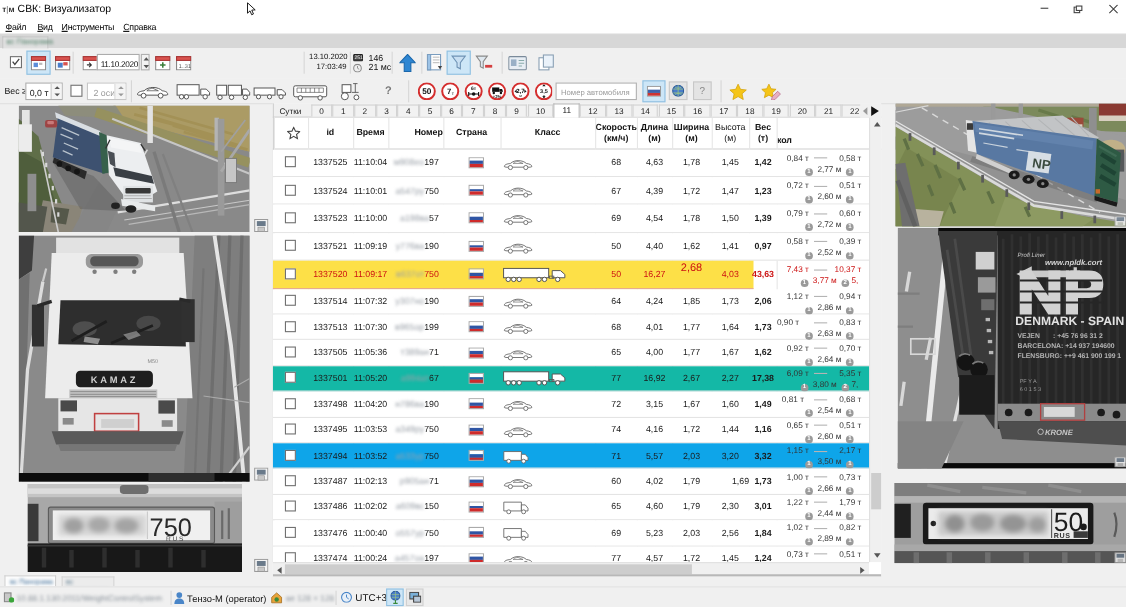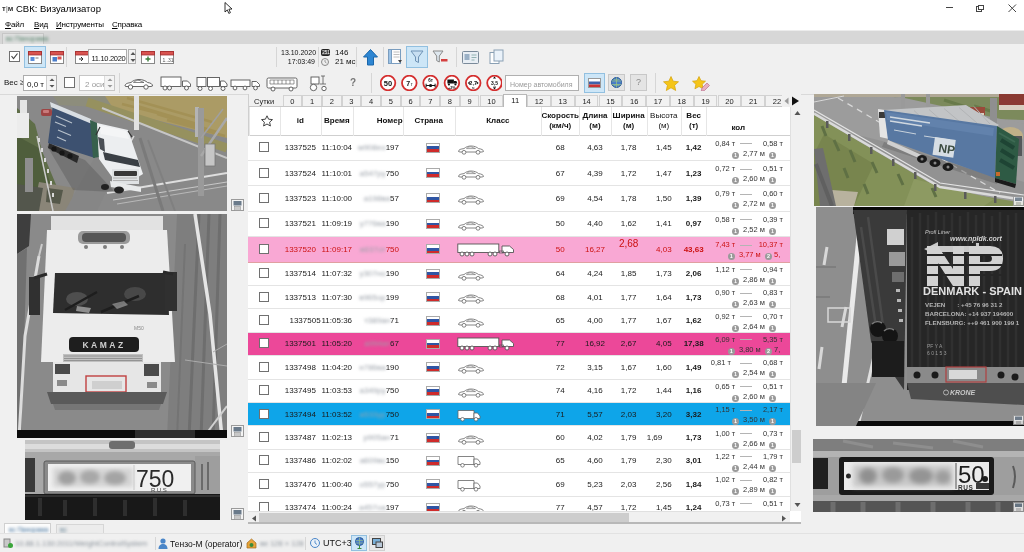--- a/index.html
+++ b/index.html
@@ -619,21 +619,21 @@
 <div class="abs" style="left:32.0px;top:9px;width:40.6px;text-align:center;font-size:8px;font-weight:bold;color:#111">id</div>
 <div class="abs" style="left:72.6px;top:9px;width:32.4px;text-align:center;font-size:8px;font-weight:bold;color:#111">Время</div>
 <div class="abs" style="left:105.0px;top:9px;width:49.6px;text-align:right;font-size:8px;font-weight:bold;color:#111">Номер</div>
 <div class="abs" style="left:154.6px;top:9px;width:52.2px;text-align:center;font-size:8px;font-weight:bold;color:#111">Страна</div>
 <div class="abs" style="left:206.8px;top:9px;width:86.2px;text-align:center;font-size:8px;font-weight:bold;color:#111">Класс</div>
 <div class="abs" style="left:293.0px;top:4px;width:38.4px;text-align:center;font-size:8px;font-weight:bold;color:#111;line-height:10px">Скорость<br>(км/ч)</div>
 <div class="abs" style="left:331.4px;top:4px;width:31.2px;text-align:center;font-size:8px;font-weight:bold;color:#111;line-height:10px">Длина<br>(м)</div>
 <div class="abs" style="left:362.6px;top:4px;width:36.1px;text-align:center;font-size:8px;font-weight:bold;color:#111;line-height:10px">Ширина<br>(м)</div>
 <div class="abs" style="left:398.7px;top:4px;width:34.3px;text-align:center;font-size:8px;font-weight:normal;color:#111;line-height:10px">Высота<br>(м)</div>
 <div class="abs" style="left:433.0px;top:4px;width:25.3px;text-align:center;font-size:8px;font-weight:bold;color:#111;line-height:10px">Вес<br>(т)</div>
-<div class="abs" style="left:458.3px;top:16px;width:64px;text-align:center;font-size:8px;font-weight:bold;color:#111">кол</div>
+<div class="abs" style="left:458.3px;top:16px;width:64px;text-align:left;font-size:8px;font-weight:bold;color:#111">кол</div>
 </div>
 <div class="abs" style="left:1.0px;top:13px;width:1px;height:404px;background:#e6e6e6"></div>
 <div class="abs" style="left:32.0px;top:13px;width:1px;height:404px;background:#e6e6e6"></div>
 <div class="abs" style="left:72.6px;top:13px;width:1px;height:404px;background:#e6e6e6"></div>
 <div class="abs" style="left:105.0px;top:13px;width:1px;height:404px;background:#e6e6e6"></div>
 <div class="abs" style="left:154.6px;top:13px;width:1px;height:404px;background:#e6e6e6"></div>
 <div class="abs" style="left:206.8px;top:13px;width:1px;height:404px;background:#e6e6e6"></div>
 <div class="abs" style="left:293.0px;top:13px;width:1px;height:404px;background:#e6e6e6"></div>
 <div class="abs" style="left:331.4px;top:13px;width:1px;height:404px;background:#e6e6e6"></div>
 <div class="abs" style="left:362.6px;top:13px;width:1px;height:404px;background:#e6e6e6"></div>
@@ -749,21 +749,21 @@
           <path d="M1.5 7.5 C1.5 5.5 4 5 7 4.6 C9 2.8 11.5 2 14 2 C17.5 2 20 3.2 21.5 4.6 C24.5 5 26.5 5.8 26.5 7.5 L25 8 L3 8 Z" fill="#fff" stroke="#666" stroke-width="0.8"></path>
           <circle cx="7" cy="8.3" r="1.9" fill="#fff" stroke="#666" stroke-width="0.8"></circle>
           <circle cx="21" cy="8.3" r="1.9" fill="#fff" stroke="#666" stroke-width="0.8"></circle>
           <path d="M9.5 4.6 C10.8 3.2 12.5 2.8 14 2.8 L18.5 4.6 Z" fill="#fff" stroke="#666" stroke-width="0.6"></path>
         </svg>
 <div class="abs" style="left:458.3px;top:3.2px;width:29px;text-align:right;font-size:7.5px;color:#333">0,58 т</div>
 <div class="abs" style="left:492px;top:7.7px;width:12px;height:1px;background:#b4b4b4"></div>
 <div class="abs" style="left:498px;top:3.2px;width:37px;text-align:right;font-size:7.5px;color:#333">0,39 т</div>
 <div class="abs" style="left:468px;top:13.2px;width:76px;font-size:7.5px;color:#333;text-align:center;white-space:nowrap"><span style="display:inline-block;width:7px;height:7px;border-radius:4px;background:#9a9a9a;color:#fff;font-size:5.5px;line-height:7px;text-align:center;vertical-align:-1px;font-weight:bold">1</span>&nbsp; 2,52 м &nbsp;<span style="display:inline-block;width:7px;height:7px;border-radius:4px;background:#9a9a9a;color:#fff;font-size:5.5px;line-height:7px;text-align:center;vertical-align:-1px;font-weight:bold">1</span></div>
 </div>
-<div class="abs" style="left:0;top:101.6px;width:610px;height:25.5px;background:#f9a8d4;border-bottom:1px solid #e0a0a0;box-sizing:border-box">
+<div class="abs" style="left:0;top:101.6px;width:437px;height:25.5px;background:#fde047;border-bottom:1px solid #e0a0a0;box-sizing:border-box">
 <div class="abs" style="left:11px;top:6.8px;width:10px;height:10px;background:#fff;border:1px solid #707070"></div>
 <div class="abs" style="left:32.0px;top:7.8px;width:40.6px;text-align:center;font-size:8px;color:#cc1111">1337520</div>
 <div class="abs" style="left:72.6px;top:7.8px;width:32.4px;text-align:center;font-size:8px;color:#cc1111">11:09:17</div>
 <div class="abs" style="left:293.0px;top:7.8px;width:38.4px;text-align:center;font-size:8px;color:#cc1111">50</div>
 <div class="abs" style="left:331.4px;top:7.8px;width:31.2px;text-align:center;font-size:8px;color:#cc1111">16,27</div>
 <div class="abs" style="left:362.6px;top:1px;width:36.1px;text-align:center;font-size:10px;color:#cc1111">2,68</div>
 <div class="abs" style="left:398.7px;top:7.8px;width:34.3px;text-align:center;font-size:8px;color:#cc1111">4,03</div>
 <div class="abs" style="left:433.0px;top:7.8px;width:25.3px;text-align:center;font-size:8px;font-weight:bold;color:#cc1111">43,63</div>
 <div class="abs" style="left:107px;top:7.8px;width:44px;text-align:right;font-size:8px;color:#cc1111"><span style="filter:blur(1.4px);color:#9aa0a8">в637от</span>750</div>
 <div class="abs" style="left:177.7px;top:7.2px;width:14px;height:10px;border:1px solid #aaa">
@@ -827,28 +827,28 @@
           <div style="height:2.7px;background:#fff"></div>
           <div style="height:2.7px;background:#2f55a4"></div>
           <div style="height:2.6px;background:#cf2b2b"></div>
         </div>
 <svg class="abs" style="left:208.5px;top:7.2px" width="28" height="11" viewBox="0 0 28 11">
           <path d="M1.5 7.5 C1.5 5.5 4 5 7 4.6 C9 2.8 11.5 2 14 2 C17.5 2 20 3.2 21.5 4.6 C24.5 5 26.5 5.8 26.5 7.5 L25 8 L3 8 Z" fill="#fff" stroke="#666" stroke-width="0.8"></path>
           <circle cx="7" cy="8.3" r="1.9" fill="#fff" stroke="#666" stroke-width="0.8"></circle>
           <circle cx="21" cy="8.3" r="1.9" fill="#fff" stroke="#666" stroke-width="0.8"></circle>
           <path d="M9.5 4.6 C10.8 3.2 12.5 2.8 14 2.8 L18.5 4.6 Z" fill="#fff" stroke="#666" stroke-width="0.6"></path>
         </svg>
-<div class="abs" style="left:458.3px;top:2.2px;width:29px;text-align:right;font-size:7.5px;color:#333">0,90 т</div>
+<div class="abs" style="left:458.3px;top:2.2px;width:29px;font-size:7.5px;color:#333">0,90 т</div>
 <div class="abs" style="left:492px;top:6.7px;width:12px;height:1px;background:#b4b4b4"></div>
 <div class="abs" style="left:498px;top:2.2px;width:37px;text-align:right;font-size:7.5px;color:#333">0,83 т</div>
 <div class="abs" style="left:468px;top:12.2px;width:76px;font-size:7.5px;color:#333;text-align:center;white-space:nowrap"><span style="display:inline-block;width:7px;height:7px;border-radius:4px;background:#9a9a9a;color:#fff;font-size:5.5px;line-height:7px;text-align:center;vertical-align:-1px;font-weight:bold">1</span>&nbsp; 2,63 м &nbsp;<span style="display:inline-block;width:7px;height:7px;border-radius:4px;background:#9a9a9a;color:#fff;font-size:5.5px;line-height:7px;text-align:center;vertical-align:-1px;font-weight:bold">1</span></div>
 </div>
 <div class="abs" style="left:0;top:173.9px;width:542px;height:23.4px;background:#fff;border-bottom:1px solid #e4e4e4;box-sizing:border-box">
 <div class="abs" style="left:11px;top:5.7px;width:10px;height:10px;background:#fff;border:1px solid #707070"></div>
-<div class="abs" style="left:32.0px;top:6.7px;width:40.6px;text-align:right;font-size:8px;color:#1a1a1a">1337505</div>
+<div class="abs" style="left:32.0px;top:6.7px;width:40.6px;text-align:center;font-size:8px;color:#1a1a1a">1337505</div>
 <div class="abs" style="left:72.6px;top:6.7px;width:32.4px;text-align:center;font-size:8px;color:#1a1a1a">11:05:36</div>
 <div class="abs" style="left:293.0px;top:6.7px;width:38.4px;text-align:center;font-size:8px;color:#1a1a1a">65</div>
 <div class="abs" style="left:331.4px;top:6.7px;width:31.2px;text-align:center;font-size:8px;color:#1a1a1a">4,00</div>
 <div class="abs" style="left:362.6px;top:6.7px;width:36.1px;text-align:center;font-size:8px;color:#1a1a1a">1,77</div>
 <div class="abs" style="left:398.7px;top:6.7px;width:34.3px;text-align:center;font-size:8px;color:#1a1a1a">1,67</div>
 <div class="abs" style="left:433.0px;top:6.7px;width:25.3px;text-align:center;font-size:8px;font-weight:bold;color:#1a1a1a">1,62</div>
 <div class="abs" style="left:107px;top:6.7px;width:44px;text-align:right;font-size:8px;color:#1a1a1a"><span style="filter:blur(1.4px);color:#9aa0a8">т389ан</span>71</div>
 <div class="abs" style="left:177.7px;top:6.2px;width:14px;height:10px;border:1px solid #aaa">
           <div style="height:2.7px;background:#fff"></div>
           <div style="height:2.7px;background:#2f55a4"></div>
@@ -858,28 +858,28 @@
           <path d="M1.5 7.5 C1.5 5.5 4 5 7 4.6 C9 2.8 11.5 2 14 2 C17.5 2 20 3.2 21.5 4.6 C24.5 5 26.5 5.8 26.5 7.5 L25 8 L3 8 Z" fill="#fff" stroke="#666" stroke-width="0.8"></path>
           <circle cx="7" cy="8.3" r="1.9" fill="#fff" stroke="#666" stroke-width="0.8"></circle>
           <circle cx="21" cy="8.3" r="1.9" fill="#fff" stroke="#666" stroke-width="0.8"></circle>
           <path d="M9.5 4.6 C10.8 3.2 12.5 2.8 14 2.8 L18.5 4.6 Z" fill="#fff" stroke="#666" stroke-width="0.6"></path>
         </svg>
 <div class="abs" style="left:458.3px;top:2.2px;width:29px;text-align:right;font-size:7.5px;color:#333">0,92 т</div>
 <div class="abs" style="left:492px;top:6.7px;width:12px;height:1px;background:#b4b4b4"></div>
 <div class="abs" style="left:498px;top:2.2px;width:37px;text-align:right;font-size:7.5px;color:#333">0,70 т</div>
 <div class="abs" style="left:468px;top:12.2px;width:76px;font-size:7.5px;color:#333;text-align:center;white-space:nowrap"><span style="display:inline-block;width:7px;height:7px;border-radius:4px;background:#9a9a9a;color:#fff;font-size:5.5px;line-height:7px;text-align:center;vertical-align:-1px;font-weight:bold">1</span>&nbsp; 2,64 м &nbsp;<span style="display:inline-block;width:7px;height:7px;border-radius:4px;background:#9a9a9a;color:#fff;font-size:5.5px;line-height:7px;text-align:center;vertical-align:-1px;font-weight:bold">1</span></div>
 </div>
-<div class="abs" style="left:0;top:197.3px;width:542px;height:23.4px;background:#ec4899;border-bottom:1px solid #e4e4e4;box-sizing:border-box">
+<div class="abs" style="left:0;top:197.3px;width:542px;height:23.4px;background:#14b8a6;border-bottom:1px solid #e4e4e4;box-sizing:border-box">
 <div class="abs" style="left:11px;top:5.7px;width:10px;height:10px;background:#fff;border:1px solid #707070"></div>
 <div class="abs" style="left:32.0px;top:6.7px;width:40.6px;text-align:center;font-size:8px;color:#1a1a1a">1337501</div>
 <div class="abs" style="left:72.6px;top:6.7px;width:32.4px;text-align:center;font-size:8px;color:#1a1a1a">11:05:20</div>
 <div class="abs" style="left:293.0px;top:6.7px;width:38.4px;text-align:center;font-size:8px;color:#1a1a1a">77</div>
 <div class="abs" style="left:331.4px;top:6.7px;width:31.2px;text-align:center;font-size:8px;color:#1a1a1a">16,92</div>
 <div class="abs" style="left:362.6px;top:6.7px;width:36.1px;text-align:center;font-size:8px;color:#1a1a1a">2,67</div>
-<div class="abs" style="left:398.7px;top:6.7px;width:34.3px;text-align:center;font-size:8px;color:#1a1a1a">4,05</div>
+<div class="abs" style="left:398.7px;top:6.7px;width:34.3px;text-align:center;font-size:8px;color:#1a1a1a">2,27</div>
 <div class="abs" style="left:433.0px;top:6.7px;width:25.3px;text-align:center;font-size:8px;font-weight:bold;color:#1a1a1a">17,38</div>
 <div class="abs" style="left:107px;top:6.7px;width:44px;text-align:right;font-size:8px;color:#1a1a1a"><span style="filter:blur(1.4px);color:#9aa0a8">а994ат</span>67</div>
 <div class="abs" style="left:177.7px;top:6.2px;width:14px;height:10px;border:1px solid #aaa">
           <div style="height:2.7px;background:#fff"></div>
           <div style="height:2.7px;background:#2f55a4"></div>
           <div style="height:2.6px;background:#cf2b2b"></div>
         </div>
 <svg class="abs" style="left:208.5px;top:4.7px" width="60" height="15" viewBox="0 0 60 15">
           <rect x="0.8" y="1" width="41" height="8.5" fill="#fff" stroke="#555" stroke-width="0.9"></rect>
           <path d="M45 3 h7.5 l4 3.5 v3 h-11.5 z" fill="#fff" stroke="#555" stroke-width="0.9"></path>
@@ -974,21 +974,21 @@
 <div class="abs" style="left:498px;top:2.2px;width:37px;text-align:right;font-size:7.5px;color:#333">2,17 т</div>
 <div class="abs" style="left:468px;top:12.2px;width:76px;font-size:7.5px;color:#333;text-align:center;white-space:nowrap"><span style="display:inline-block;width:7px;height:7px;border-radius:4px;background:#9a9a9a;color:#fff;font-size:5.5px;line-height:7px;text-align:center;vertical-align:-1px;font-weight:bold">1</span>&nbsp; 3,50 м &nbsp;<span style="display:inline-block;width:7px;height:7px;border-radius:4px;background:#9a9a9a;color:#fff;font-size:5.5px;line-height:7px;text-align:center;vertical-align:-1px;font-weight:bold">1</span></div>
 </div>
 <div class="abs" style="left:0;top:290.9px;width:542px;height:23.4px;background:#fff;border-bottom:1px solid #e4e4e4;box-sizing:border-box">
 <div class="abs" style="left:11px;top:5.7px;width:10px;height:10px;background:#fff;border:1px solid #707070"></div>
 <div class="abs" style="left:32.0px;top:6.7px;width:40.6px;text-align:center;font-size:8px;color:#1a1a1a">1337487</div>
 <div class="abs" style="left:72.6px;top:6.7px;width:32.4px;text-align:center;font-size:8px;color:#1a1a1a">11:02:13</div>
 <div class="abs" style="left:293.0px;top:6.7px;width:38.4px;text-align:center;font-size:8px;color:#1a1a1a">60</div>
 <div class="abs" style="left:331.4px;top:6.7px;width:31.2px;text-align:center;font-size:8px;color:#1a1a1a">4,02</div>
 <div class="abs" style="left:362.6px;top:6.7px;width:36.1px;text-align:center;font-size:8px;color:#1a1a1a">1,79</div>
-<div class="abs" style="left:398.7px;top:6.7px;width:34.3px;text-align:left;font-size:8px;color:#1a1a1a">1,69</div>
+<div class="abs" style="left:398.7px;top:6.7px;width:34.3px;text-align:right;font-size:8px;color:#1a1a1a">1,69</div>
 <div class="abs" style="left:433.0px;top:6.7px;width:25.3px;text-align:center;font-size:8px;font-weight:bold;color:#1a1a1a">1,73</div>
 <div class="abs" style="left:107px;top:6.7px;width:44px;text-align:right;font-size:8px;color:#1a1a1a"><span style="filter:blur(1.4px);color:#9aa0a8">р905ан</span>71</div>
 <div class="abs" style="left:177.7px;top:6.2px;width:14px;height:10px;border:1px solid #aaa">
           <div style="height:2.7px;background:#fff"></div>
           <div style="height:2.7px;background:#2f55a4"></div>
           <div style="height:2.6px;background:#cf2b2b"></div>
         </div>
 <svg class="abs" style="left:208.5px;top:7.2px" width="28" height="11" viewBox="0 0 28 11">
           <path d="M1.5 7.5 C1.5 5.5 4 5 7 4.6 C9 2.8 11.5 2 14 2 C17.5 2 20 3.2 21.5 4.6 C24.5 5 26.5 5.8 26.5 7.5 L25 8 L3 8 Z" fill="#fff" stroke="#666" stroke-width="0.8"></path>
           <circle cx="7" cy="8.3" r="1.9" fill="#fff" stroke="#666" stroke-width="0.8"></circle>

